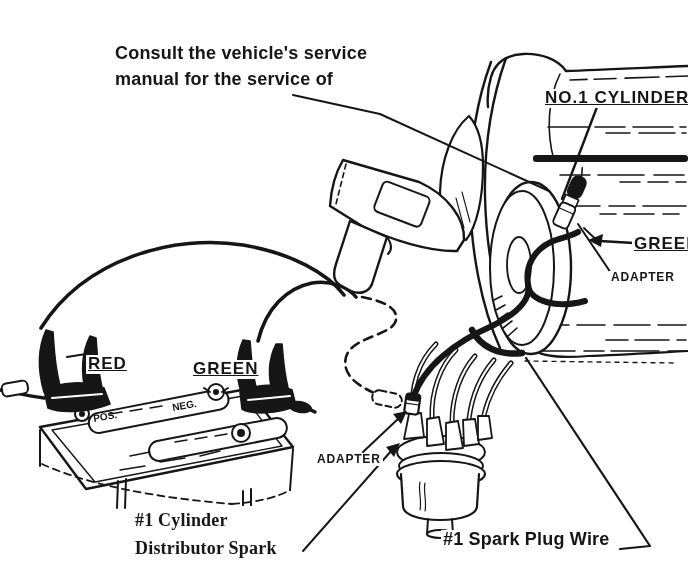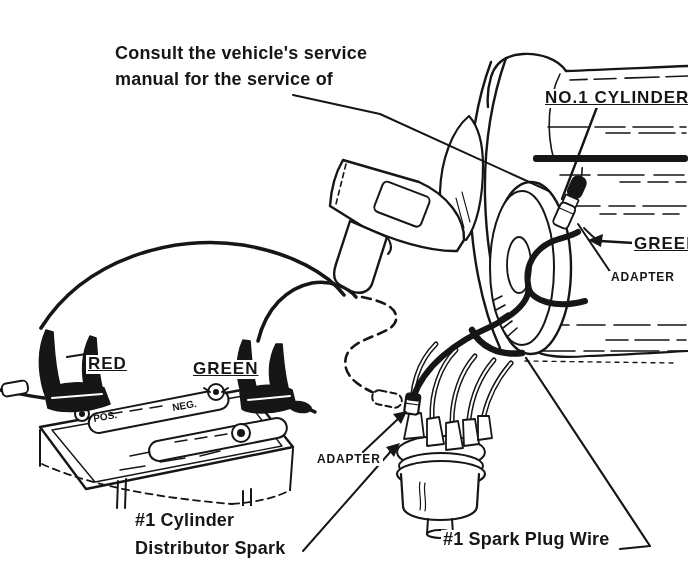--- a/index.html
+++ b/index.html
@@ -236,20 +236,20 @@
 <div class="lbl small-caps" style="left:632px;top:235px;">GREEN</div>
 
 <div class="lbl tiny-caps" style="left:609px;top:271px;">ADAPTER</div>
 
 <div class="lbl small-caps" style="left:86px;top:355px;">RED</div>
 
 <div class="lbl small-caps" style="left:191px;top:360px;">GREEN</div>
 
 <div class="lbl tiny-caps" style="left:315px;top:453px;">ADAPTER</div>
 
-<div class="lbl big" style="left:133px;top:506px;line-height:28px;">
+<div class="lbl big" style="left:133px;top:506px;line-height:28px;font-family:Liberation Serif, serif;">
   <div>#1 Cylinder</div>
   <div>Distributor Spark</div>
 </div>
 
 <div class="lbl big" style="left:441px;top:530px;">#1 Spark Plug Wire</div>
 
 </div>
 
 </body></html>

